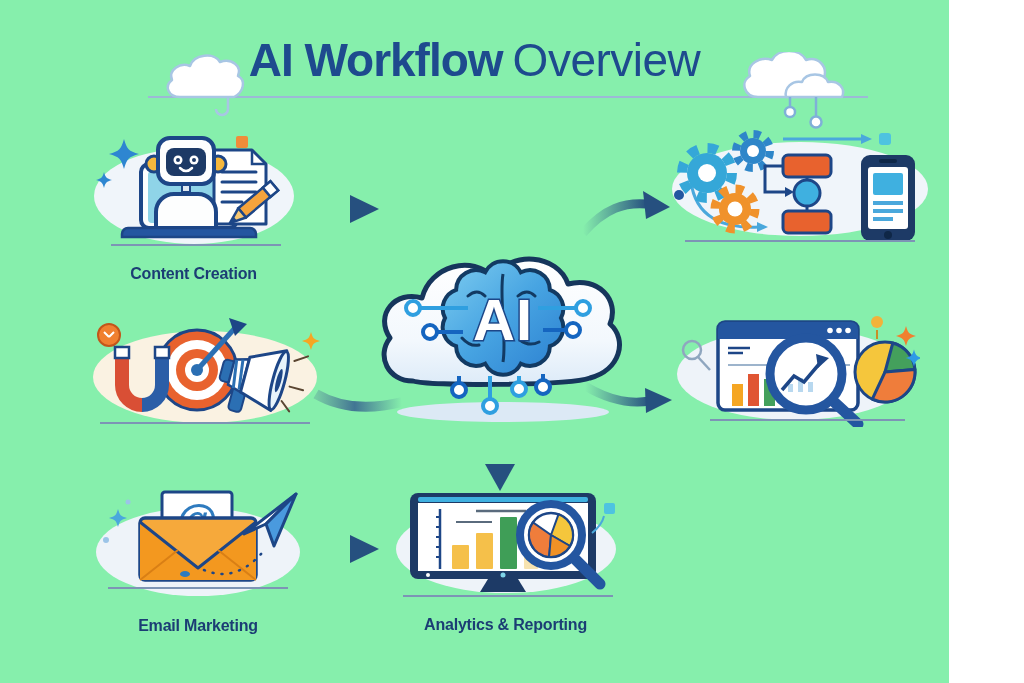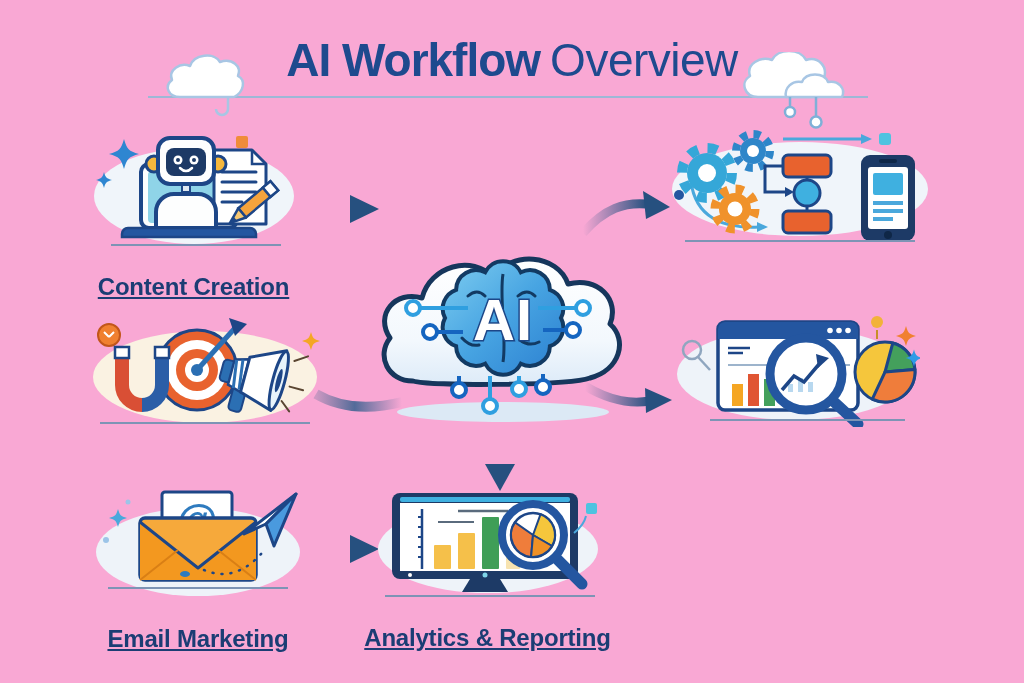--- a/index.html
+++ b/index.html
@@ -1,24 +1,24 @@
 <!DOCTYPE html>
 <html><head>
 <meta charset="utf-8">
 <style>
   html,body{margin:0;padding:0;background:#fff;}
-  .canvas{position:relative;width:1024px;height:683px;background:#f9a8d4;overflow:hidden;
+  .canvas{position:relative;width:949px;height:683px;background:#86efac;overflow:hidden;
           font-family:"Liberation Sans",sans-serif;}
   .title{position:absolute;top:36px;left:0;width:100%;text-align:center;color:#1e4a8e;
          font-size:46px;line-height:1.05;letter-spacing:-1px;white-space:nowrap;}
   .t-bold{font-weight:800;}
   .t-light{font-weight:400;margin-left:10px;letter-spacing:-0.5px;}
   .node{position:absolute;display:flex;flex-direction:column;align-items:center;}
-  .node-label{font-weight:bold;color:#1b3d74;font-size:24px;letter-spacing:-0.2px;
-              margin-top:20px;white-space:nowrap;text-decoration:underline;}
+  .node-label{font-weight:bold;color:#1b3d74;font-size:16px;letter-spacing:-0.2px;
+              margin-top:12px;white-space:nowrap;}
   svg{display:block;}
   .arrows{position:absolute;left:0;top:0;}
 </style>
 </head>
 <body>
 
 <div class="canvas">
 
   <div class="title">
     <span class="t-bold">AI Workflow</span><span class="t-light">Overview</span>
@@ -336,21 +336,21 @@
       <path d="M116,80 Q150,94 178,58" fill="none" stroke="#1d4687" stroke-width="2.5" stroke-dasharray="1 8" stroke-linecap="round"></path>
       <g transform="translate(156,4)">
         <polygon points="0,40 52,0 22,30" fill="#fff" stroke="#1d4687" stroke-width="3" stroke-linejoin="round"></polygon>
         <polygon points="22,30 52,0 30,52" fill="#4a9ade" stroke="#1d4687" stroke-width="3" stroke-linejoin="round"></polygon>
       </g>
       <line x1="20" y1="98" x2="200" y2="98" stroke="#7d94b5" stroke-width="2"></line>
     </svg>
     <div class="node-label">Email Marketing</div>
   </div>
 
-  <div class="node" style="left:370px;top:489px;width:235px;">
+  <div class="node" style="left:388px;top:489px;width:235px;">
     <svg width="235" height="115" viewBox="0 0 235 115">
       <ellipse cx="118" cy="60" rx="110" ry="44" fill="#eef3f9"></ellipse>
       <g>
         <polygon points="100,90 130,90 138,103 92,103" fill="#1d3a66"></polygon>
         <rect x="22" y="4" width="186" height="86" rx="8" fill="#1d3a66"></rect>
         <rect x="30" y="14" width="170" height="68" fill="#fff"></rect>
         <rect x="30" y="8" width="170" height="5" rx="2" fill="#3fb0e0"></rect>
         <circle cx="115" cy="86" r="2.5" fill="#7fd4e8"></circle>
           <circle cx="40" cy="86" r="2" fill="#fff"></circle>
       </g>

